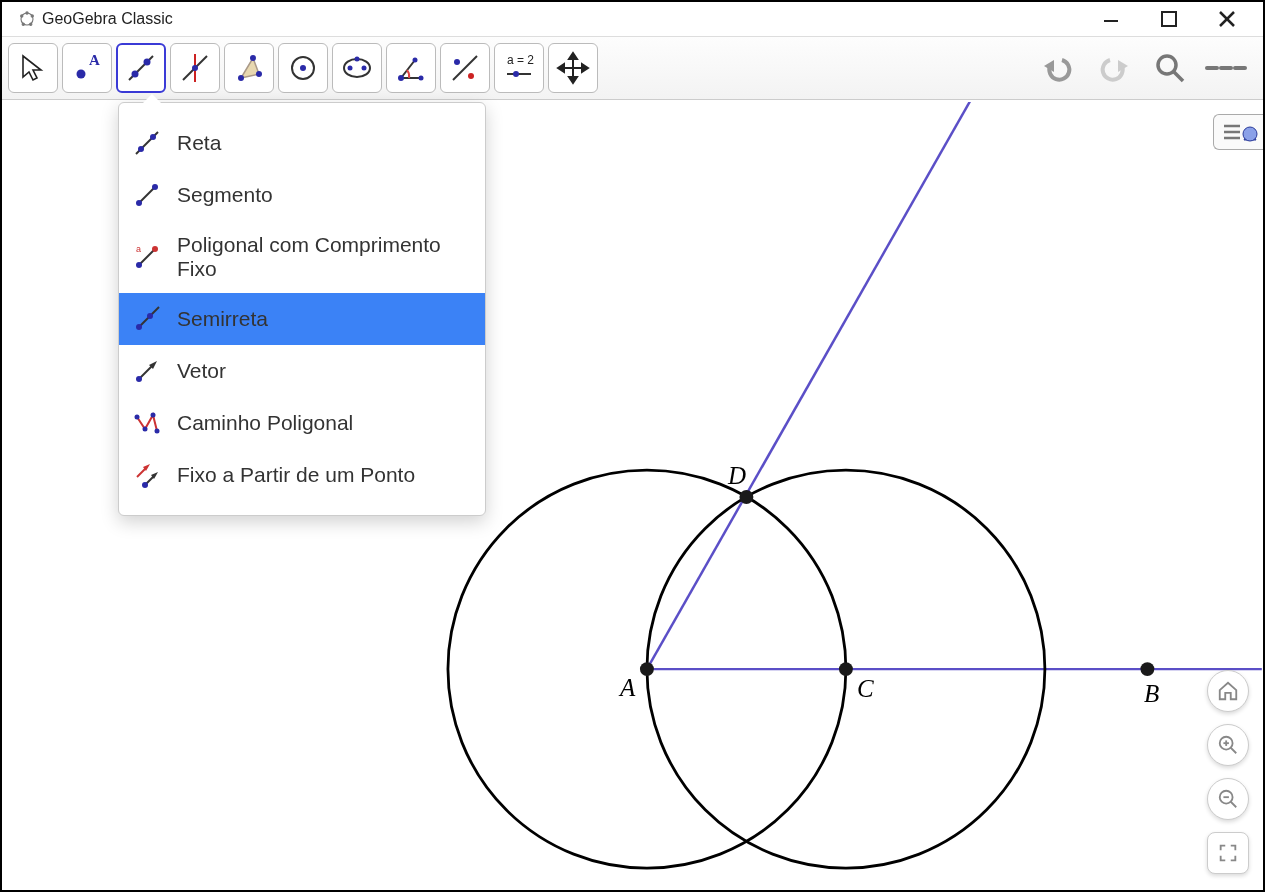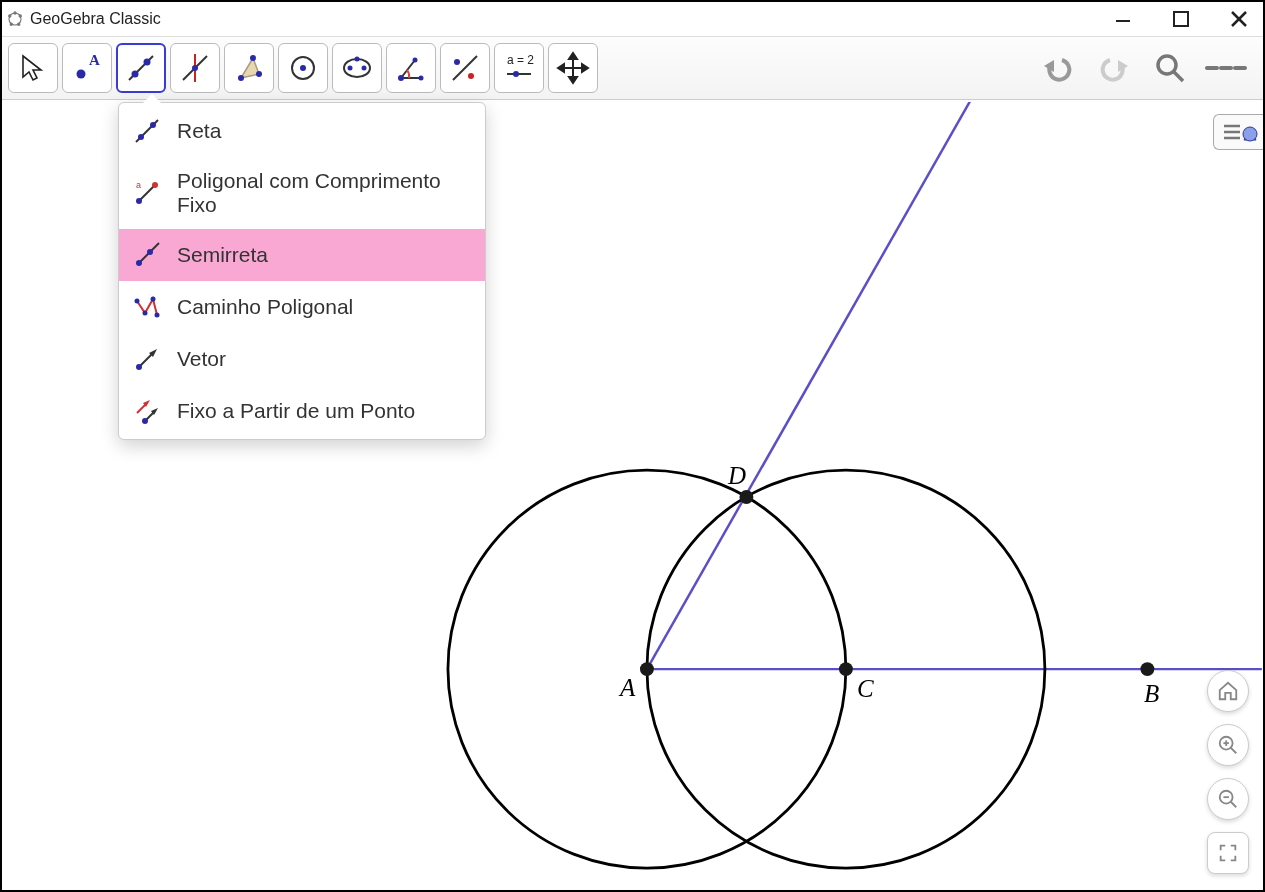--- a/index.html
+++ b/index.html
@@ -9,21 +9,21 @@
     height: 892px;
     border: 2px solid #000;
     background: #fff;
     position: relative;
     overflow: hidden;
   }
   .titlebar {
     height: 34px;
     display: flex;
     align-items: center;
-    padding: 0 4px;
+    padding: 0 16px;
     background: #fff;
   }
   .titlebar .logo {
     width: 18px; height: 18px; margin-right: 6px;
     display:flex;align-items:center;justify-content:center;
   }
   .titlebar .title {
     font-size: 16px;
     color: #222;
   }
@@ -82,21 +82,21 @@
   }
   .dropdown {
     position: absolute;
     top: 100px;
     left: 116px;
     width: 368px;
     background: #fff;
     border: 1px solid #ccc;
     border-radius: 6px;
     box-shadow: 0 6px 18px rgba(0,0,0,0.18);
-    padding: 2px 0;
+    padding: 14px 0;
     z-index: 20;
   }
   .dropdown::before{
     content:"";
     position:absolute;
     top:-9px; left:24px;
     width:0;height:0;
     border-left:9px solid transparent;
     border-right:9px solid transparent;
     border-bottom:9px solid #fff;
@@ -104,21 +104,21 @@
   .dropdown-item {
     display:flex;
     align-items:center;
     gap: 16px;
     padding: 12px 14px;
     font-size: 21px;
     color: #333;
     cursor: pointer;
   }
   .dropdown-item.highlight {
-    background: #f9a8d4;
+    background: #3b82f6;
   }
   .dropdown-item .ic {
     width: 28px; height: 28px;
     display:flex;align-items:center;justify-content:center;
   }
   .dropdown-item .ic svg { width: 28px; height: 28px; }
   .side-tab {
     position:absolute;
     top: 112px; right: 0;
     width: 50px; height: 36px;
@@ -339,59 +339,69 @@
           <line x1="3" y1="25" x2="25" y2="3" stroke="#333" stroke-width="2"></line>
           <circle cx="8" cy="20" r="3" fill="#2a2aa8"></circle>
           <circle cx="20" cy="8" r="3" fill="#2a2aa8"></circle>
         </svg>
       </span>
     <span>Reta</span>
   </div>
   <div class="dropdown-item">
     <span class="ic">
         <svg viewBox="0 0 28 28">
+          <line x1="6" y1="22" x2="22" y2="6" stroke="#333" stroke-width="2"></line>
+          <circle cx="6" cy="22" r="3" fill="#2a2aa8"></circle>
+          <circle cx="22" cy="6" r="3" fill="#2a2aa8"></circle>
+        </svg>
+      </span>
+    <span>Segmento</span>
+  </div>
+  <div class="dropdown-item">
+    <span class="ic">
+        <svg viewBox="0 0 28 28">
           <text x="3" y="9" font-size="9" fill="#c33">a</text>
           <line x1="6" y1="22" x2="22" y2="6" stroke="#333" stroke-width="2"></line>
           <circle cx="6" cy="22" r="3" fill="#2a2aa8"></circle>
           <circle cx="22" cy="6" r="3" fill="#c33"></circle>
         </svg>
       </span>
     <span>Poligonal com Comprimento Fixo</span>
   </div>
   <div class="dropdown-item highlight">
     <span class="ic">
         <svg viewBox="0 0 28 28">
           <line x1="6" y1="22" x2="26" y2="2" stroke="#333" stroke-width="2"></line>
           <circle cx="6" cy="22" r="3" fill="#2a2aa8"></circle>
           <circle cx="17" cy="11" r="3" fill="#2a2aa8"></circle>
         </svg>
       </span>
     <span>Semirreta</span>
+  </div>
+  <div class="dropdown-item">
+    <span class="ic">
+        <svg viewBox="0 0 28 28">
+          <line x1="6" y1="22" x2="20" y2="8" stroke="#333" stroke-width="2"></line>
+          <polygon points="24,4 16,8 20,12" fill="#333"></polygon>
+          <circle cx="6" cy="22" r="3" fill="#2a2aa8"></circle>
+        </svg>
+      </span>
+    <span>Vetor</span>
   </div>
   <div class="dropdown-item">
     <span class="ic">
         <svg viewBox="0 0 28 28">
           <polyline points="4,8 12,20 20,6 24,22" fill="none" stroke="#c33" stroke-width="2"></polyline>
           <circle cx="4" cy="8" r="2.5" fill="#2a2aa8"></circle>
           <circle cx="12" cy="20" r="2.5" fill="#2a2aa8"></circle>
           <circle cx="20" cy="6" r="2.5" fill="#2a2aa8"></circle>
           <circle cx="24" cy="22" r="2.5" fill="#2a2aa8"></circle>
         </svg>
       </span>
     <span>Caminho Poligonal</span>
-  </div>
-  <div class="dropdown-item">
-    <span class="ic">
-        <svg viewBox="0 0 28 28">
-          <line x1="6" y1="22" x2="20" y2="8" stroke="#333" stroke-width="2"></line>
-          <polygon points="24,4 16,8 20,12" fill="#333"></polygon>
-          <circle cx="6" cy="22" r="3" fill="#2a2aa8"></circle>
-        </svg>
-      </span>
-    <span>Vetor</span>
   </div>
   <div class="dropdown-item">
     <span class="ic">
         <svg viewBox="0 0 28 28">
           <line x1="4" y1="16" x2="14" y2="6" stroke="#c33" stroke-width="2"></line>
           <polygon points="17,3 10,6 13,10" fill="#c33"></polygon>
           <line x1="12" y1="24" x2="22" y2="14" stroke="#333" stroke-width="2"></line>
           <polygon points="25,11 18,14 21,18" fill="#333"></polygon>
           <circle cx="12" cy="24" r="3" fill="#2a2aa8"></circle>
         </svg>

